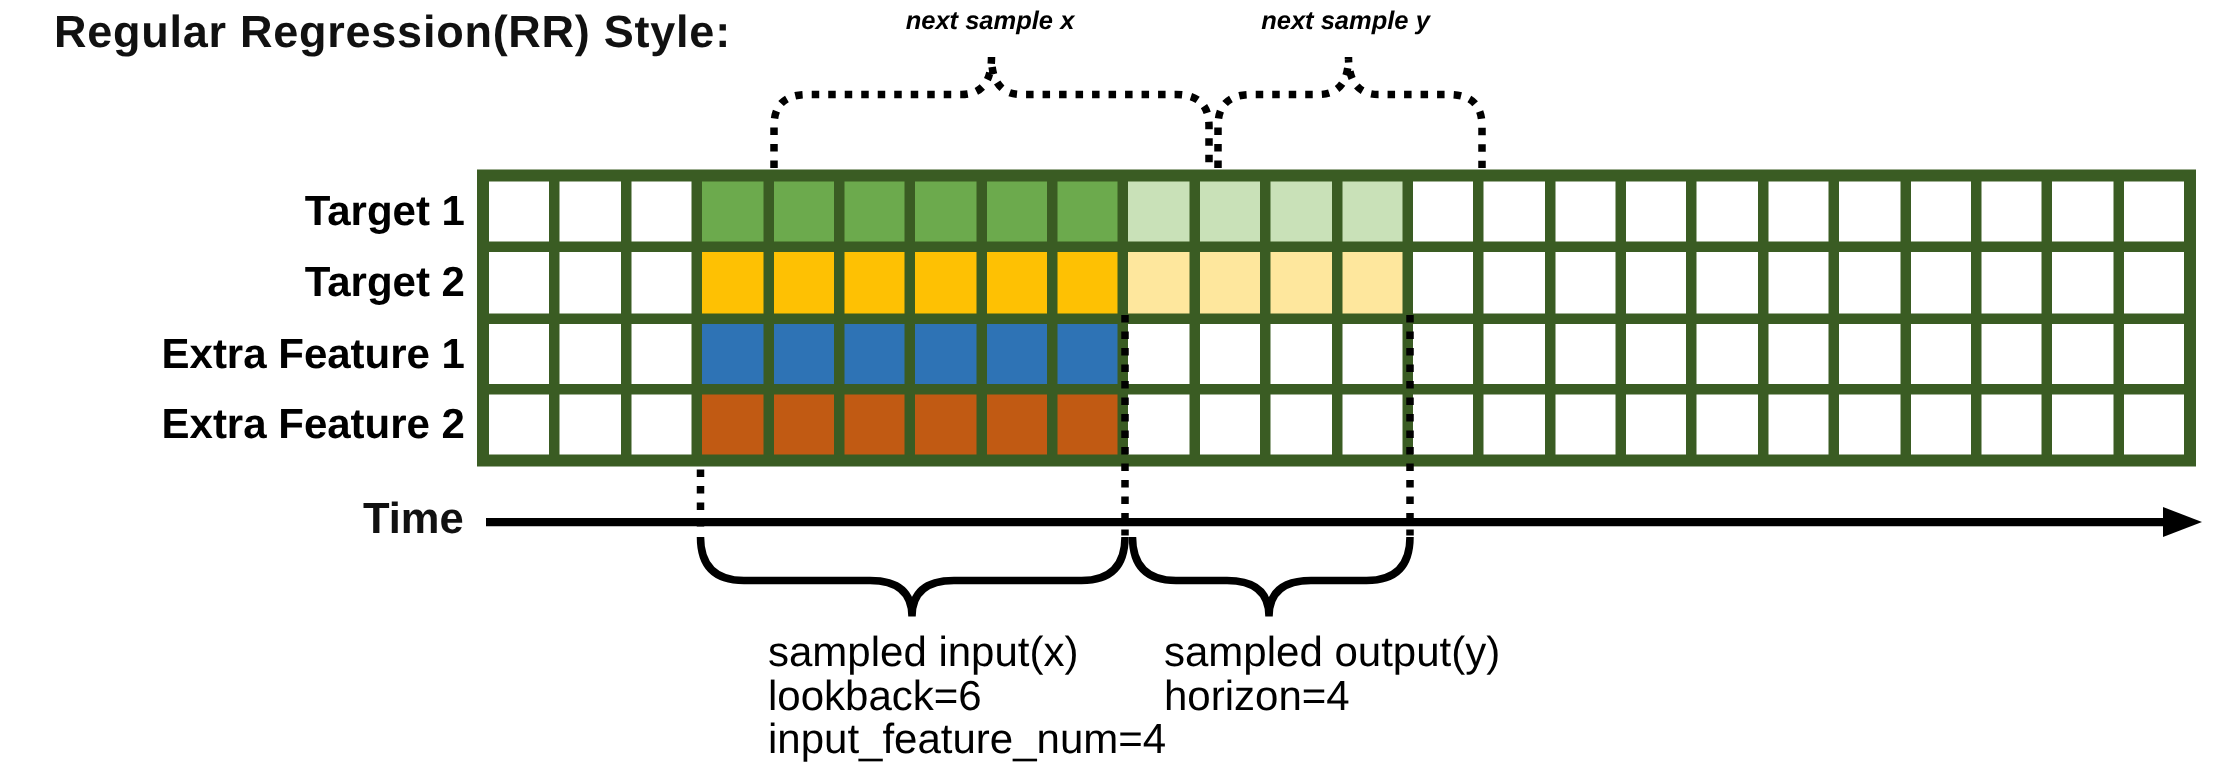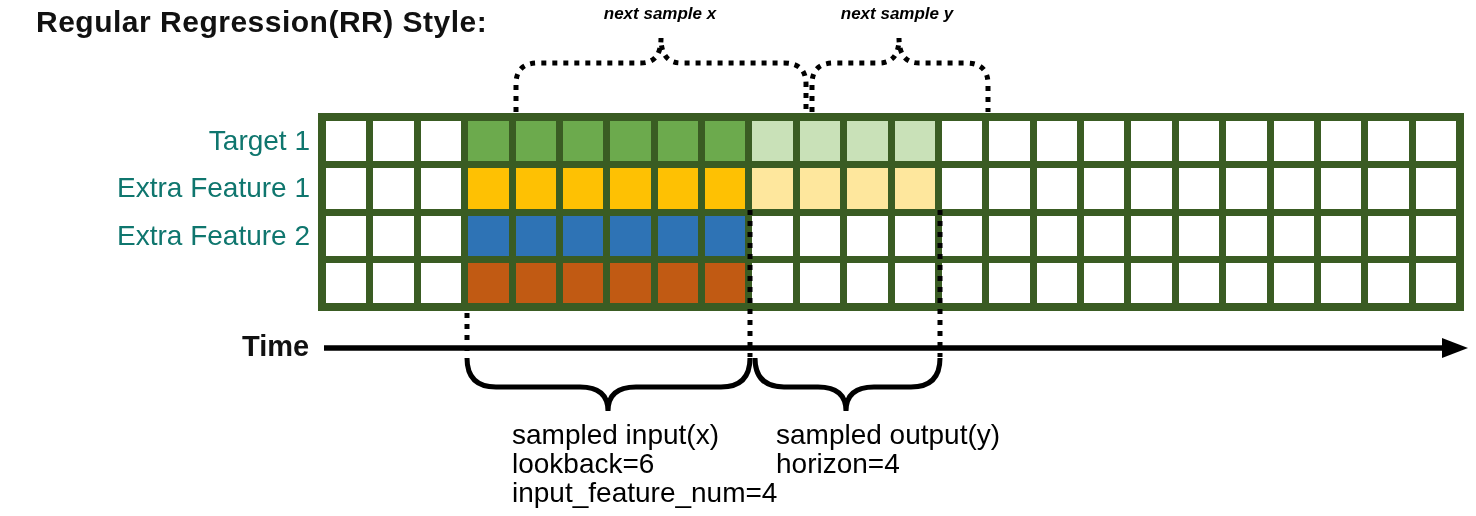--- a/index.html
+++ b/index.html
@@ -52,22 +52,22 @@
     padding: 8px 0;
     display: grid;
     grid-template-rows: repeat(4, 1fr);
     gap: 7px;
   }
   .row-label {
     display: flex;
     align-items: center;
     justify-content: flex-end;
     font-size: 28px;
-    font-weight: 400;
-    color: #0f766e;
+    font-weight: 700;
+    color: #000000;
     white-space: nowrap;
   }
   #time-label {
     position: absolute;
     left: 222px; top: 330px;
     font-size: 29px;
     font-weight: 700;
     color: #111111;
     margin-left: 20px;
   }
@@ -96,20 +96,21 @@
 
 <div id="canvas">
 
   <div class="title">Regular Regression(RR) Style:</div>
 
   <div class="top-label" id="next-x-label">next sample x</div>
   <div class="top-label" id="next-y-label">next sample y</div>
 
   <div id="row-labels">
       <div class="row-label">Target 1</div>
+      <div class="row-label">Target 2</div>
       <div class="row-label">Extra Feature 1</div>
       <div class="row-label">Extra Feature 2</div>
     </div>
 
   <div id="grid" style="background: rgb(58, 92, 35);">
       <div class="cell" style="background: rgb(255, 255, 255);"></div>
       <div class="cell" style="background: rgb(255, 255, 255);"></div>
       <div class="cell" style="background: rgb(255, 255, 255);"></div>
       <div class="cell" style="background: rgb(108, 170, 77);"></div>
       <div class="cell" style="background: rgb(108, 170, 77);"></div>

